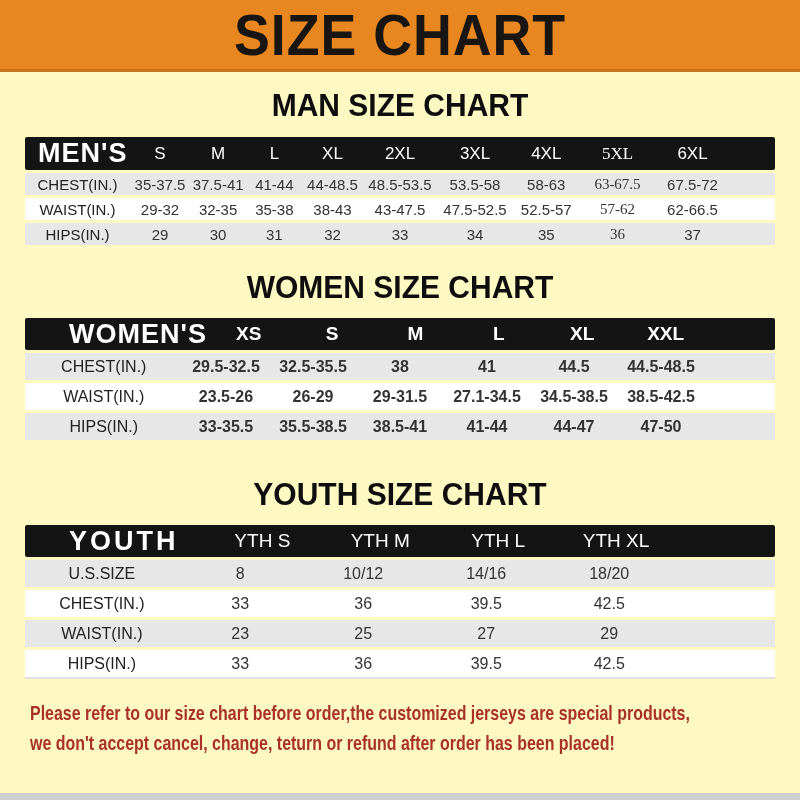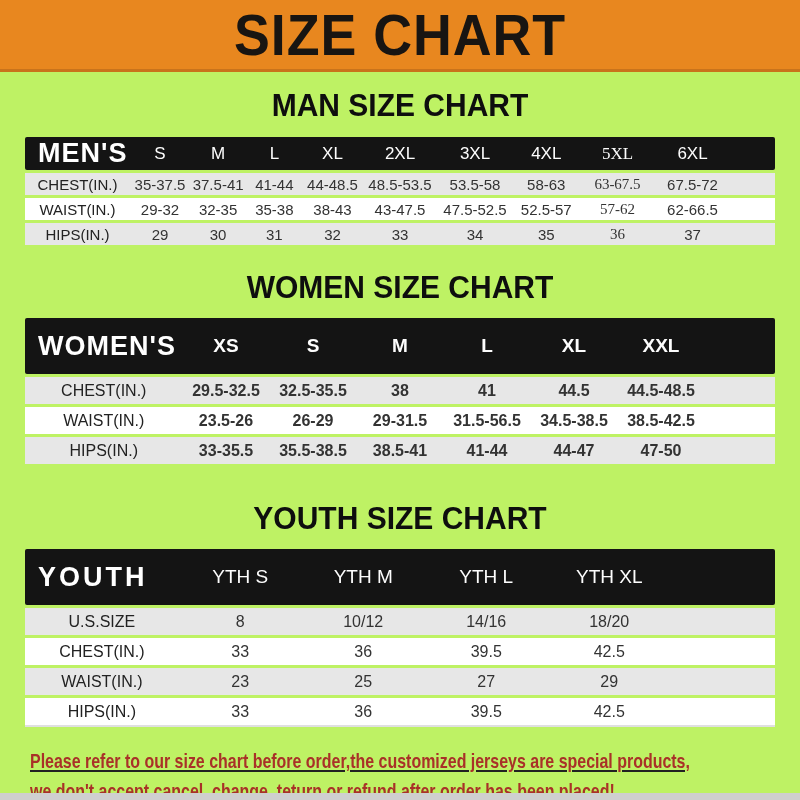--- a/index.html
+++ b/index.html
@@ -2,21 +2,21 @@
 <html><head>
 <meta charset="utf-8">
 <style>
   * { box-sizing: border-box; margin: 0; padding: 0; }
   html, body { background: #fff; }
   body {
     width: 800px; height: 800px;
     font-family: "Liberation Sans", sans-serif;
     color: #222;
   }
-  .page { position: relative; width: 800px; height: 800px; overflow: hidden; background: #bef264; }
+  .page { position: relative; width: 800px; height: 800px; overflow: hidden; background: #fef9c3; }
 
   
   .banner {
     height: 72px;
     background: #E8871F;
     border-bottom: 3px solid #C9731B;
     display: flex; align-items: center; justify-content: center;
   }
   .banner-title {
     font-size: 56px; font-weight: bold; color: #181512;
@@ -35,21 +35,21 @@
   .heading-youth { margin: 36px 0 13px; }
 
   
   .tbl { width: 750px; margin: 0 auto; }
   .bar {
     background: #141414; color: #fff;
     display: flex; align-items: center;
     border-radius: 2px;
   }
   .men   .bar { height: 33px; }
-  .women .bar, .youth .bar { height: 56px; }
+  .women .bar, .youth .bar { height: 32px; padding-left: 31px; }
 
   .cell { text-align: center; white-space: nowrap; }
   .bar .tlabel {
     font-weight: bold; text-align: left; padding-left: 13px;
     font-size: 27px; letter-spacing: 1px; color: #fff;
   }
   .youth .bar .tlabel { letter-spacing: 3px; }
   .bar .size { font-size: 17px; color: #fdfdfd; }
   .women .bar .size, .youth .bar .size { font-size: 19px; }
 
@@ -80,21 +80,21 @@
   .women .w0 { width: 21%; }
   .women .ws { width: 11.6%; font-weight: bold; }
   .women .wf { width: 9.4%; }
 
   
   .youth .w0 { width: 20.5%; }
   .youth .ws { width: 16.4%; }
   .youth .wf { width: 13.9%; }
 
   
-  .footer { padding: 19px 0 0 30px; text-decoration: underline; }
+  .footer { padding: 19px 0 0 30px; }
   .footer-line {
     font-size: 21px; font-weight: bold; color: #A93128;
     line-height: 30px; white-space: nowrap;
     transform: scaleX(0.76); transform-origin: left center;
   }
   .bottom-strip {
     position: absolute; left: 0; right: 0; bottom: 0;
     height: 7px; background: #CFCFCF;
   }
 </style>
@@ -186,21 +186,21 @@
         <div class="cell ws">41</div>
         <div class="cell ws">44.5</div>
         <div class="cell ws">44.5-48.5</div>
         <div class="cell wf"></div>
       </div>
       <div class="row">
         <div class="cell rlabel w0">WAIST(IN.)</div>
         <div class="cell ws">23.5-26</div>
         <div class="cell ws">26-29</div>
         <div class="cell ws">29-31.5</div>
-        <div class="cell ws">31.5-56.5</div>
+        <div class="cell ws">27.1-34.5</div>
         <div class="cell ws">34.5-38.5</div>
         <div class="cell ws">38.5-42.5</div>
         <div class="cell wf"></div>
       </div>
       <div class="row alt">
         <div class="cell rlabel w0">HIPS(IN.)</div>
         <div class="cell ws">33-35.5</div>
         <div class="cell ws">35.5-38.5</div>
         <div class="cell ws">38.5-41</div>
         <div class="cell ws">41-44</div>

